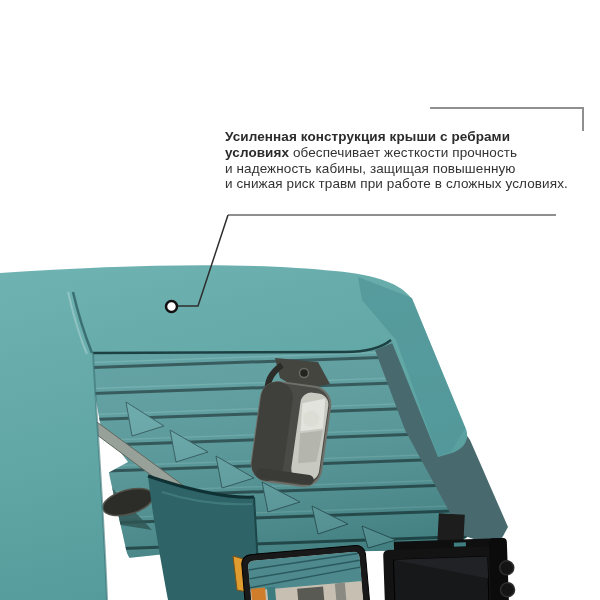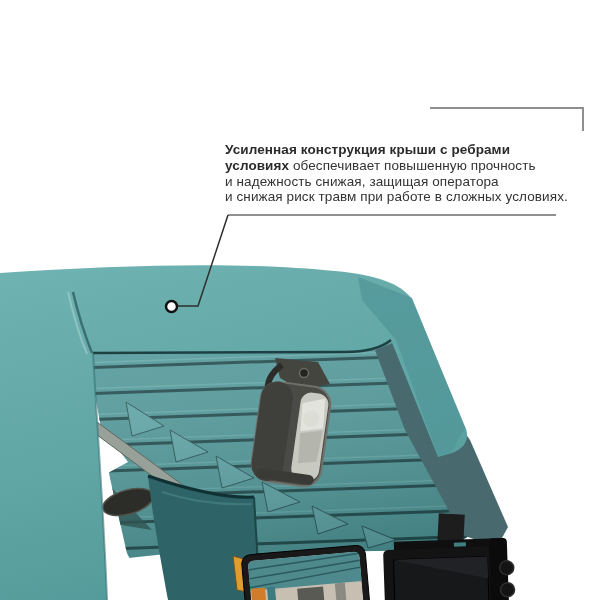--- a/index.html
+++ b/index.html
@@ -6,21 +6,21 @@
   .canvas {
     position: relative;
     width: 600px; height: 600px;
     background: #ffffff;
     overflow: hidden;
     font-family: "Liberation Sans", sans-serif;
   }
   .scene { position: absolute; left: 0; top: 0; width: 600px; height: 600px; }
   .annotation {
     position: absolute;
-    left: 225px; top: 142px;
+    left: 225px; top: 129px;
     width: 365px;
     font-size: 13.5px;
     line-height: 15.8px;
     color: #333333;
     letter-spacing: 0.1px;
   }
   .annotation div { white-space: nowrap; }
   .annotation strong { font-weight: 700; color: #2b2b2b; }
 </style>
 </head>
@@ -168,18 +168,18 @@
     <g>
       <polyline points="430,108 583,108 583,131" fill="none" stroke-width="2" stroke="#8f8f8f"></polyline>
       <line x1="228" y1="215" x2="556" y2="215" stroke-width="2" stroke="#8f8f8f"></line>
       <polyline points="228,215 198,306 178,306" fill="none" stroke-width="1.5" stroke="#2e2e2e"></polyline>
       <circle cx="171.5" cy="306.5" r="5.5" fill="#ffffff" stroke-width="2.5" stroke="#111111"></circle>
     </g>
   </svg>
 
   <div class="annotation" style="color: rgb(51, 51, 51);">
       <div><strong>Усиленная конструкция крыши с ребрами</strong></div>
-      <div><strong>условиях</strong><span> обеспечивает повышенную прочность</span></div>
-      <div><span>и надежность снижая, защищая оператора</span></div>
+      <div><strong>условиях</strong><span> обеспечивает жесткости прочность</span></div>
+      <div><span>и надежность кабины, защищая повышенную</span></div>
       <div><span>и снижая риск травм при работе в сложных условиях.</span></div>
     </div>
 
 </div>
 
 </body></html>

